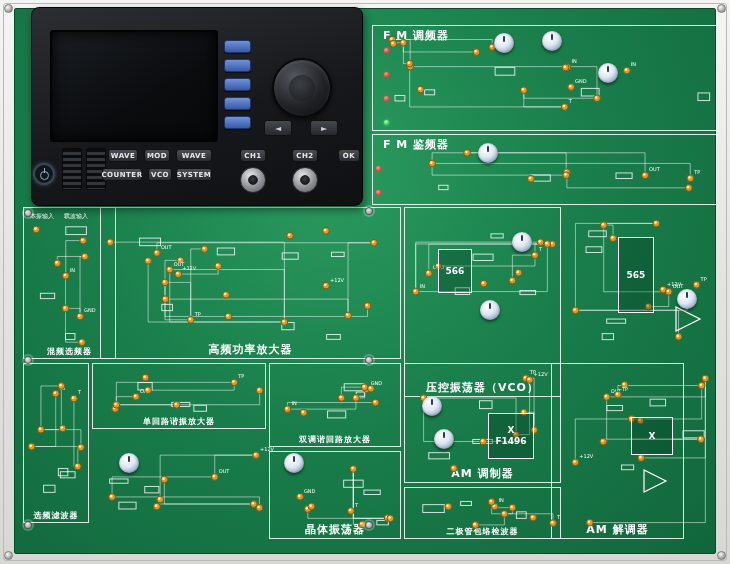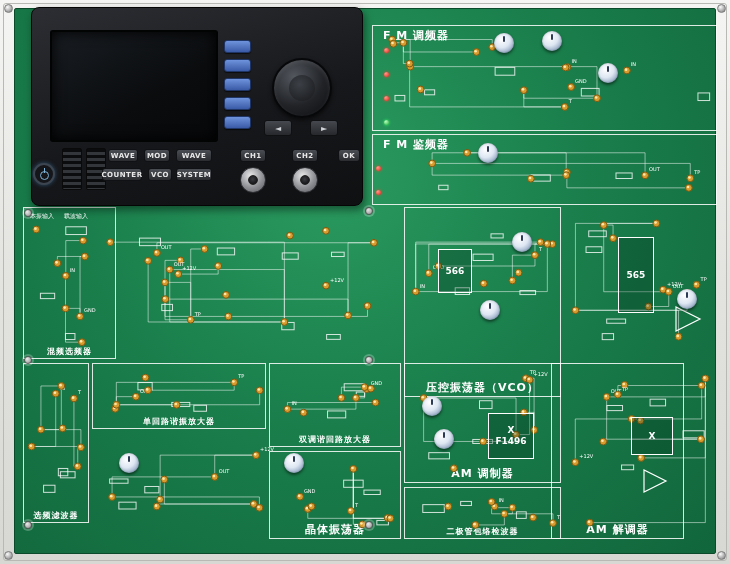--- a/index.html
+++ b/index.html
@@ -83,20 +83,23 @@
       <span class="lbl">F M 调频器</span>
     </div>
     <div class="sec lbl-tl" style="left:357px;top:125px;width:345px;height:71px">
       <span class="lbl">F M 鉴频器</span>
     </div>
     <div class="sec" style="left:8px;top:198px;width:93px;height:152px">
       <span class="tiny" style="left:6px;top:4px">本振输入</span>
       <span class="tiny" style="left:40px;top:4px">载波输入</span>
       <span class="lbl" style="font-size:8px">混频选频器</span>
     </div>
+    <div class="sec" style="left:85px;top:198px;width:301px;height:152px">
+      <span class="lbl">高频功率放大器</span>
+    </div>
     <div class="sec" style="left:389px;top:198px;width:157px;height:190px">
       <span class="lbl">压控振荡器（VCO）</span>
     </div>
     <div class="sec" style="left:77px;top:354px;width:174px;height:66px">
       <span class="lbl" style="font-size:8px">单回路谐振放大器</span>
     </div>
     <div class="sec" style="left:8px;top:354px;width:66px;height:160px">
       <span class="lbl" style="font-size:8px">选频滤波器</span>
     </div>
     <div class="sec" style="left:254px;top:354px;width:132px;height:84px">

